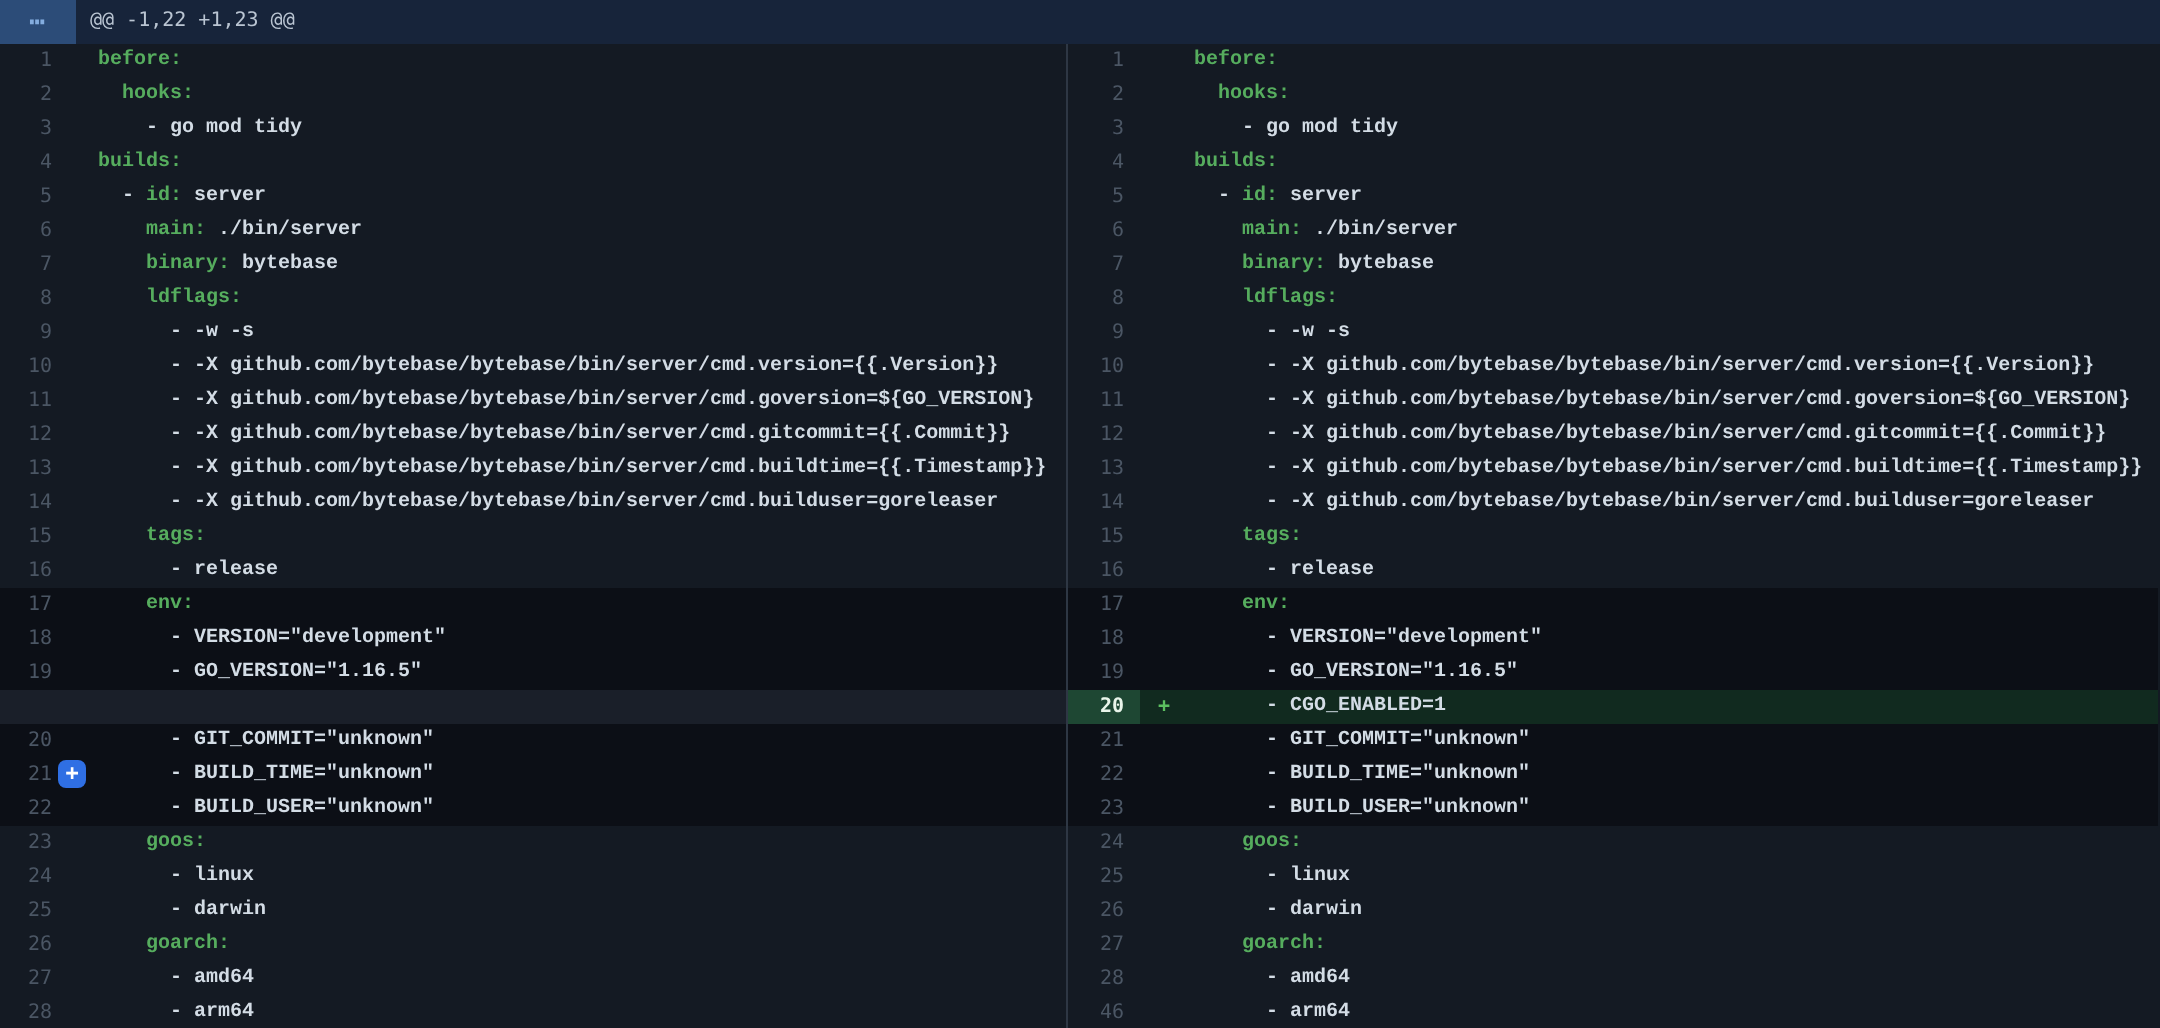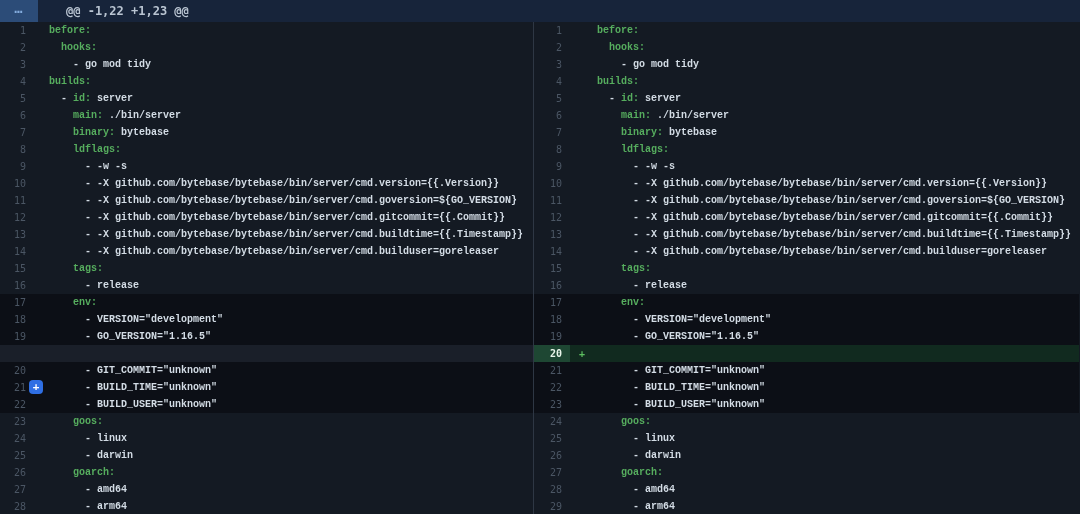--- a/index.html
+++ b/index.html
@@ -3,22 +3,22 @@
 <meta charset="utf-8">
 <style>
   * { margin:0; padding:0; box-sizing:border-box; }
   html,body { width:1080px; height:514px; overflow:hidden; background:#141a23; }
   body { font-family:"DejaVu Sans Mono","Liberation Mono",monospace; }
 
   .topbar { display:flex; align-items:stretch; height:22px; background:#17243a; }
   .expand-btn { width:38px; background:#2c4c78; color:#84addf; display:flex;
                 align-items:center; justify-content:center; font-size:13px;
                 font-weight:bold; letter-spacing:1px; cursor:pointer; }
-  .hunk-label { color:#bac5d2; font-size:12px; line-height:22px; margin-left:28px;
-                font-weight:bold; white-space:pre; }
+  .hunk-label { color:#bac5d2; font-size:10px; line-height:22px; margin-left:7px;
+                font-weight:normal; white-space:pre; }
 
   .panes { display:flex; height:492px; }
   .pane { overflow:hidden; }
   .pane.left  { width:533px; }
   .pane.right { width:546px; border-left:1px solid #2e3744; }
 
   .row { display:flex; height:17px; align-items:center; white-space:pre;
          font-size:10px; font-weight:bold; position:relative; background:#141a23; }
   .row.band { background:#0c0f16; }
   .row.gap  { background:#1a1f29; }
@@ -96,24 +96,24 @@
       <div class="row "><span class="num">10</span><span class="marker"></span><span class="code"><span>      - -X github.com/bytebase/bytebase/bin/server/cmd.version={{.Version}}</span></span></div>
       <div class="row "><span class="num">11</span><span class="marker"></span><span class="code"><span>      - -X github.com/bytebase/bytebase/bin/server/cmd.goversion=${GO_VERSION}</span></span></div>
       <div class="row "><span class="num">12</span><span class="marker"></span><span class="code"><span>      - -X github.com/bytebase/bytebase/bin/server/cmd.gitcommit={{.Commit}}</span></span></div>
       <div class="row "><span class="num">13</span><span class="marker"></span><span class="code"><span>      - -X github.com/bytebase/bytebase/bin/server/cmd.buildtime={{.Timestamp}}</span></span></div>
       <div class="row "><span class="num">14</span><span class="marker"></span><span class="code"><span>      - -X github.com/bytebase/bytebase/bin/server/cmd.builduser=goreleaser</span></span></div>
       <div class="row "><span class="num">15</span><span class="marker"></span><span class="code"><span>    </span><span class="k">tags:</span></span></div>
       <div class="row "><span class="num">16</span><span class="marker"></span><span class="code"><span>      - release</span></span></div>
       <div class="row band"><span class="num">17</span><span class="marker"></span><span class="code"><span>    </span><span class="k">env:</span></span></div>
       <div class="row band"><span class="num">18</span><span class="marker"></span><span class="code"><span>      - VERSION="development"</span></span></div>
       <div class="row band"><span class="num">19</span><span class="marker"></span><span class="code"><span>      - GO_VERSION="1.16.5"</span></span></div>
-      <div class="row add"><span class="num">20</span><span class="marker">+</span></div>
+      <div class="row add"><span class="num">20</span><span class="marker">+</span><span class="code"><span>      - CGO_ENABLED=1</span></span></div>
       <div class="row band"><span class="num">21</span><span class="marker"></span><span class="code"><span>      - GIT_COMMIT="unknown"</span></span></div>
       <div class="row band"><span class="num">22</span><span class="marker"></span><span class="code"><span>      - BUILD_TIME="unknown"</span></span></div>
       <div class="row band"><span class="num">23</span><span class="marker"></span><span class="code"><span>      - BUILD_USER="unknown"</span></span></div>
       <div class="row "><span class="num">24</span><span class="marker"></span><span class="code"><span>    </span><span class="k">goos:</span></span></div>
       <div class="row "><span class="num">25</span><span class="marker"></span><span class="code"><span>      - linux</span></span></div>
       <div class="row "><span class="num">26</span><span class="marker"></span><span class="code"><span>      - darwin</span></span></div>
       <div class="row "><span class="num">27</span><span class="marker"></span><span class="code"><span>    </span><span class="k">goarch:</span></span></div>
       <div class="row "><span class="num">28</span><span class="marker"></span><span class="code"><span>      - amd64</span></span></div>
-      <div class="row "><span class="num">29</span><span class="marker"></span><span class="code"><span>      - arm64</span></span></div>
+      <div class="row "><span class="num">46</span><span class="marker"></span><span class="code"><span>      - arm64</span></span></div>
     </div>
 </div>
 
 </body></html>

